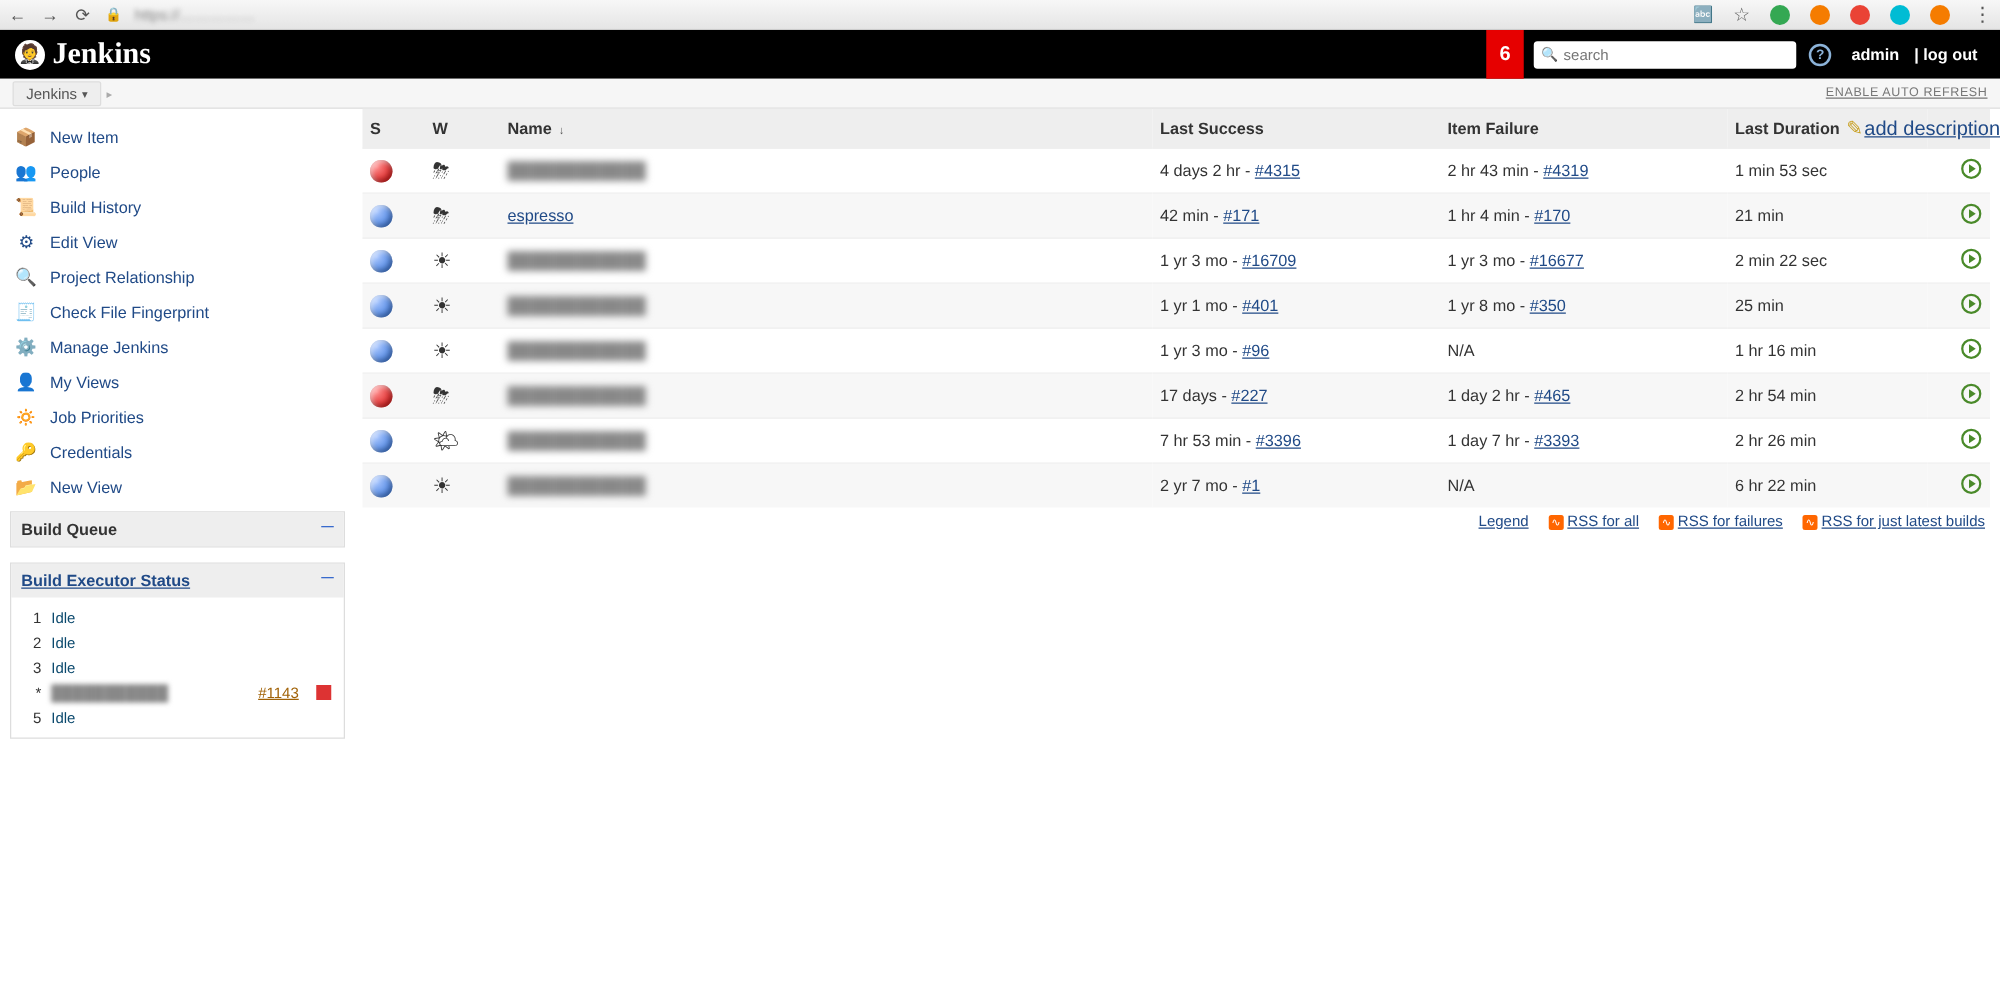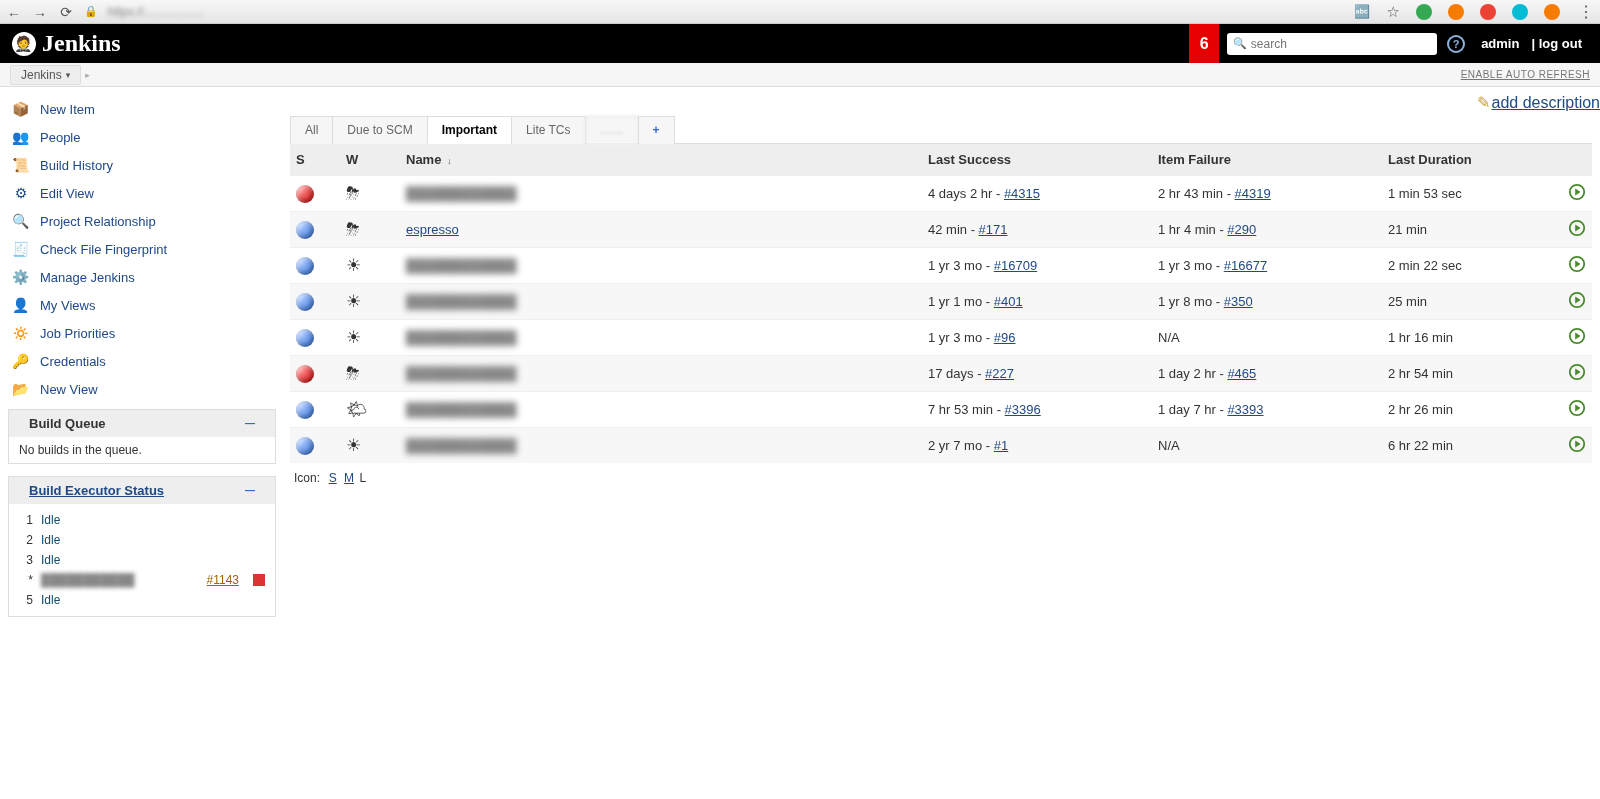--- a/index.html
+++ b/index.html
@@ -45,21 +45,21 @@
 .side { width:282px; padding:8px 0 0 8px;}
 .main { flex:1; padding: 0 8px 20px 8px; position:relative;}
 
 
 .snav { list-style:none;}
 .snav li{display:flex;align-items:center;gap:10px;padding:5px 4px;cursor:pointer;color:#204a87;font-size:13px;}
 .snav li .ico{width:18px;height:18px;display:flex;align-items:center;justify-content:center;font-size:14px;}
 
 
 .panel { border:1px solid #ddd; margin:6px 6px 12px 0; }
-.panel .hdr{background:#eee;padding:6px 20px;font-weight:bold;font-size:13px;display:flex;align-items:center;}
+.panel .hdr{background:#eee;padding:6px 8px;font-weight:bold;font-size:13px;display:flex;}
 .panel .hdr .min{margin-left:auto;color:#36c;font-size:10px;cursor:pointer;}
 .panel .body{padding:6px 10px;font-size:12px;color:#333;}
 .panel a{color:#204a87;text-decoration:underline;}
 .exec-row{display:flex;align-items:center;gap:8px;padding:3px 0;font-size:12px;}
 .exec-row .num{width:14px;text-align:right;color:#333;}
 .exec-row .st{color:#0c4a6e;}
 .exec-row .blur{filter:blur(2px);color:#888;}
 .exec-row .bld{margin-left:auto;color:#a16207;text-decoration:underline;}
 .exec-row .stop{width:12px;height:12px;background:#d33;margin-left:6px;}
 
@@ -200,21 +200,20 @@
           <span class="ico">📂</span>
           <span>New View</span>
         </li>
       </ul>
 
     <div class="panel">
       <div class="hdr">
         <span>Build Queue</span>
         <span class="min">—</span>
       </div>
-      <div class="body">No builds in the queue.</div>
     </div>
 
     <div class="panel">
       <div class="hdr">
         <a href="#">Build Executor Status</a>
         <span class="min">—</span>
       </div>
       <div class="body" id="execbody">
           <div class="exec-row">
             <span class="num">1</span>
@@ -240,28 +239,20 @@
           </div>
         </div>
     </div>
   </div>
 
   <div class="main">
     <div class="adddesc">
       <span class="pen">✎</span><a href="#">add description</a>
     </div>
 
-    <div class="tabs" id="tabs">
-        <span class="tab">All</span>
-        <span class="tab">Due to SCM</span>
-        <span class="tab active">Important</span>
-        <span class="tab">Lite TCs</span>
-        <span class="tab ghost">……</span>
-        <span class="tab add">+</span>
-      </div>
 
     <table class="jtable">
       <thead>
         <tr>
           <th class="col-s">S</th>
           <th class="col-w">W</th>
           <th><span>Name</span> <span class="sort">↓</span></th>
           <th class="col-ls">Last Success</th>
           <th class="col-lf">Item Failure</th>
           <th class="col-ld">Last Duration</th>
@@ -279,21 +270,21 @@
             <td class="col-run"><span class="runico"><svg viewBox="0 0 20 20">
                   <circle class="playcircle" cx="10" cy="10" r="8"></circle>
                   <polygon class="playtri" points="8,6 14,10 8,14"></polygon>
                 </svg></span></td>
           </tr>
           <tr>
             <td class="col-s"><span class="orb blue"></span></td>
             <td class="col-w"><span class="wicon">⛈</span></td>
             <td><a href="#">espresso</a></td>
             <td class="col-ls">42 min - <a href="#">#171</a></td>
-            <td class="col-lf">1 hr 4 min - <a href="#">#290</a></td>
+            <td class="col-lf">1 hr 4 min - <a href="#">#170</a></td>
             <td class="col-ld">21 min</td>
             <td class="col-run"><span class="runico"><svg viewBox="0 0 20 20">
                   <circle class="playcircle" cx="10" cy="10" r="8"></circle>
                   <polygon class="playtri" points="8,6 14,10 8,14"></polygon>
                 </svg></span></td>
           </tr>
           <tr>
             <td class="col-s"><span class="orb blue"></span></td>
             <td class="col-w"><span class="wicon">☀</span></td>
             <td><span class="blurred">████████████</span></td>
@@ -361,21 +352,21 @@
             <td class="col-lf"><span>N/A</span></td>
             <td class="col-ld">6 hr 22 min</td>
             <td class="col-run"><span class="runico"><svg viewBox="0 0 20 20">
                   <circle class="playcircle" cx="10" cy="10" r="8"></circle>
                   <polygon class="playtri" points="8,6 14,10 8,14"></polygon>
                 </svg></span></td>
           </tr>
         </tbody>
     </table>
 
-    <div class="iconrow">
-      <span>Icon:</span>&nbsp;
-      <a href="#">S</a>
-      <a href="#">M</a>
-      <span>L</span>
+
+    <div class="rssrow">
+      <a href="#">Legend</a>
+      <span><span class="rssico">∿</span><a href="#">RSS for all</a></span>
+      <span><span class="rssico">∿</span><a href="#">RSS for failures</a></span>
+      <span><span class="rssico">∿</span><a href="#">RSS for just latest builds</a></span>
     </div>
-
   </div>
 </div>
 
 </body></html>

